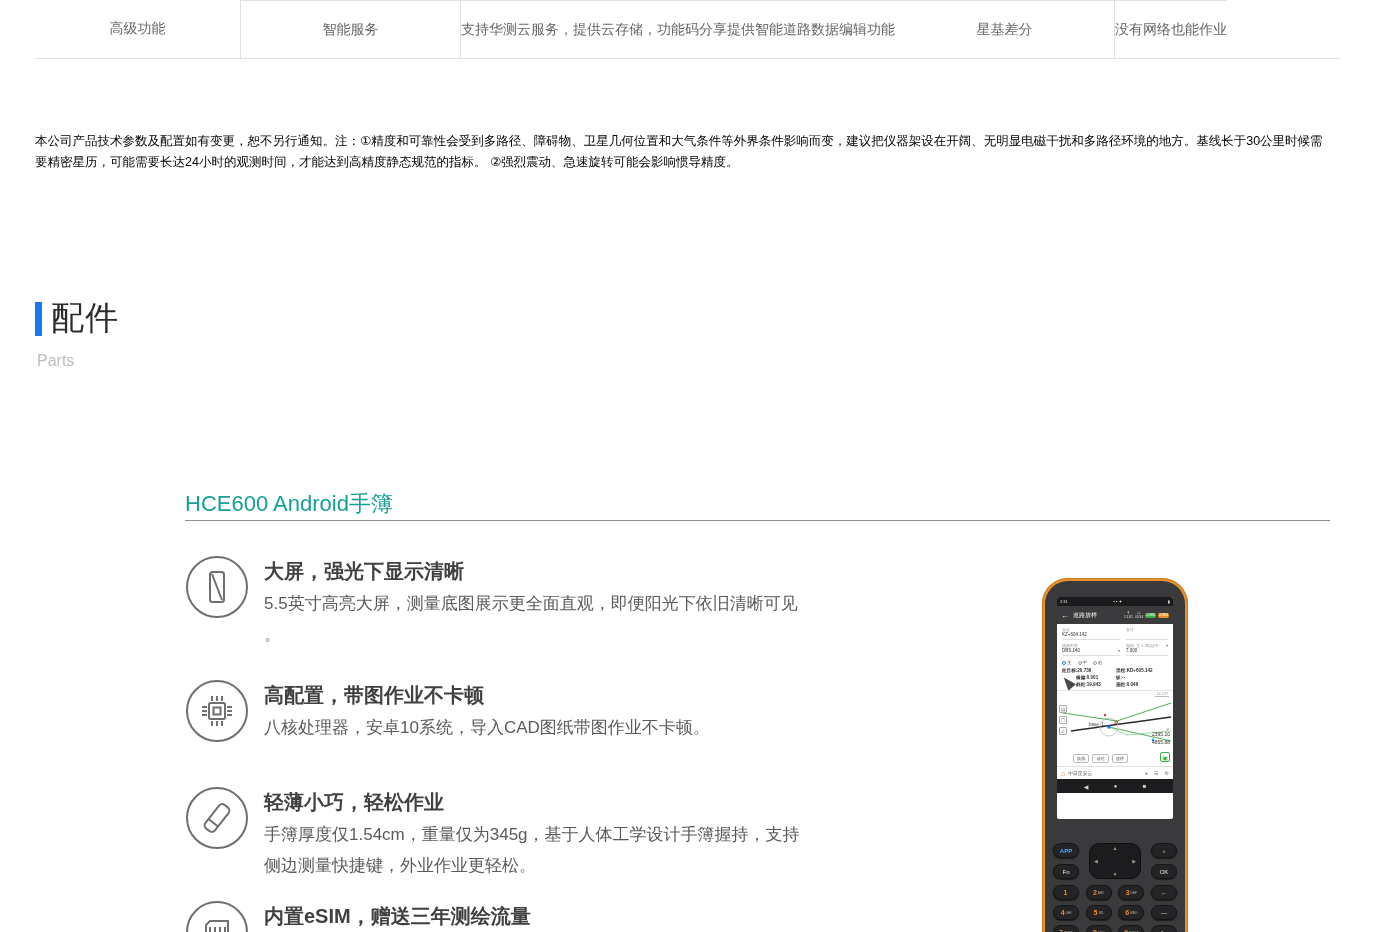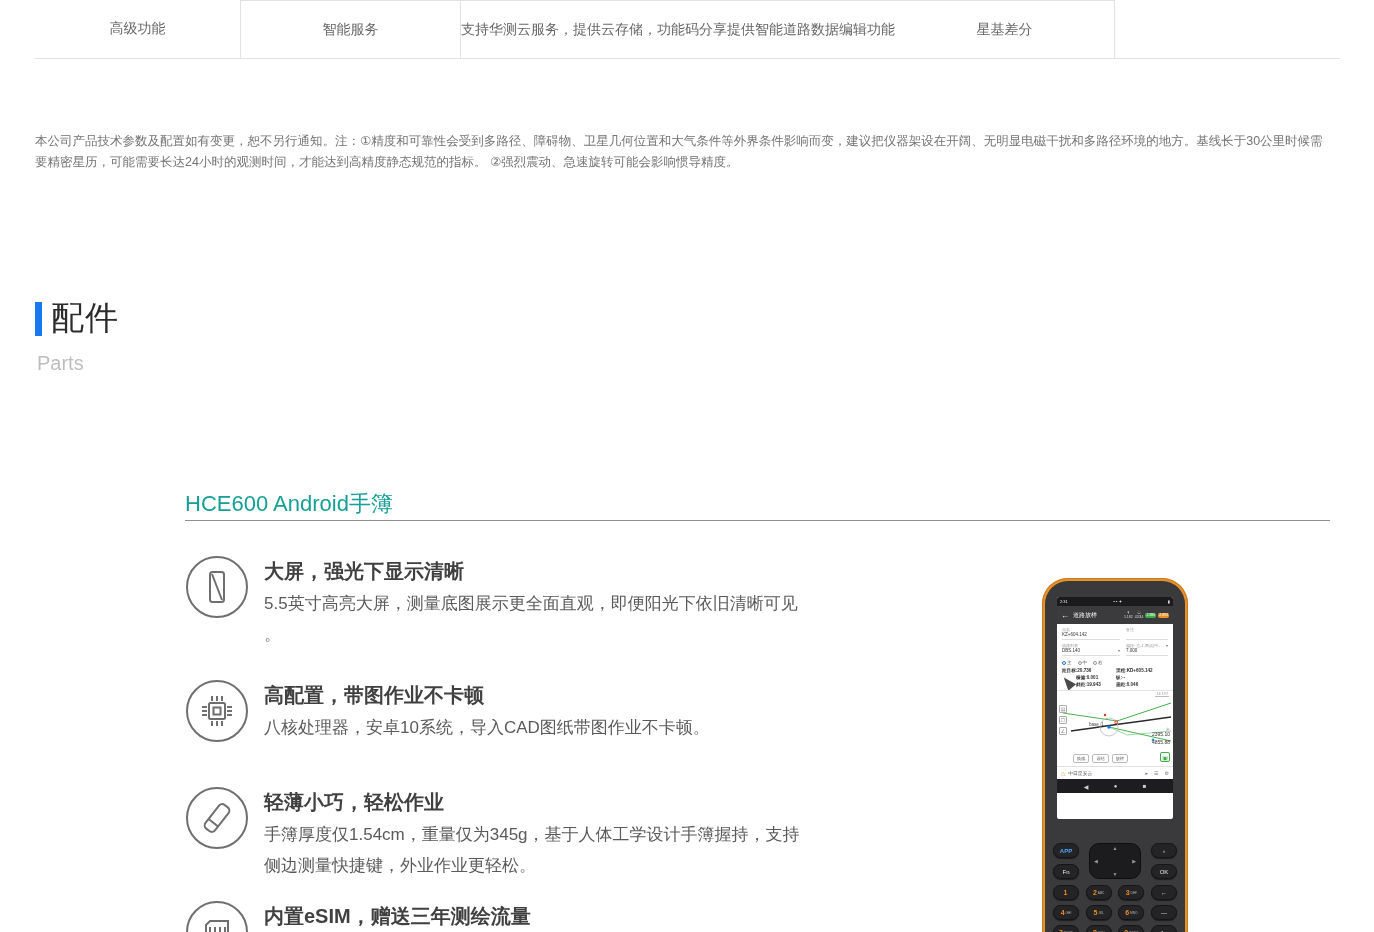--- a/index.html
+++ b/index.html
@@ -12,28 +12,28 @@
     border-bottom:1px solid #e2e2e2; font-size:14px; color:#666; }
   .spec-cat { width:205px; text-align:center; padding-top:20px; }
   .spec-rows { flex:1; display:flex; flex-direction:row; border-left:1px solid #e2e2e2; }
   .spec-row { display:flex; border-top:1px solid #e2e2e2; }
   .spec-name { width:220px; border-right:1px solid #e2e2e2; text-align:center;
     display:flex; align-items:center; justify-content:center; height:57px; }
   .spec-value { flex:1; text-align:center; display:flex; align-items:center; justify-content:center; }
 
   
   .disclaimer { position:absolute; left:35px; top:131px; width:1292px;
-    font-size:12.5px; line-height:21px; color:#737373; }
+    font-size:12.5px; line-height:21px; color:#000000; }
 
   
   .section-header { position:absolute; left:35px; top:296px; }
   .section-title-row { display:flex; align-items:center; }
   .accent-bar { width:7px; height:34px; background:#1778f2; margin-right:9px; }
   .section-title { font-size:33px; color:#2b2b2b; font-weight:500; letter-spacing:1px; }
-  .section-sub { margin-top:11px; margin-left:2px; font-size:20px; color:#bdbdbd; }
+  .section-sub { margin-top:11px; margin-left:2px; font-size:16px; color:#bdbdbd; }
 
   
   .product-title { position:absolute; left:185px; top:489px; font-size:22px; color:#16a095; }
   .product-rule { position:absolute; left:185px; top:520px; width:1145px; height:0;
     border-top:1px solid #8f8f8f; }
 
   .features { position:absolute; left:186px; top:556px; width:660px; }
   .feature { display:flex; }
   .f-icon-wrap { width:62px; height:62px; border:2px solid #6f6f6f; border-radius:50%;
     flex:0 0 62px; display:flex; align-items:center; justify-content:center; }
@@ -128,20 +128,21 @@
 
   <div class="spec-table">
     <div class="spec-cat">高级功能</div>
     <div class="spec-rows">
       <div class="spec-row">
         <div class="spec-name">智能服务</div>
         <div class="spec-value">支持华测云服务，提供云存储，功能码分享提供智能道路数据编辑功能</div>
       </div>
       <div class="spec-row">
         <div class="spec-name">星基差分</div>
+        <div class="spec-value">没有网络也能作业</div>
       </div>
     </div>
   </div>
 
   <p class="disclaimer">本公司产品技术参数及配置如有变更，恕不另行通知。注：①精度和可靠性会受到多路径、障碍物、卫星几何位置和大气条件等外界条件影响而变，建议把仪器架设在开阔、无明显电磁干扰和多路径环境的地方。基线长于30公里时候需要精密星历，可能需要长达24小时的观测时间，才能达到高精度静态规范的指标。 ②强烈震动、急速旋转可能会影响惯导精度。</p>
 
   <div class="section-header">
     <div class="section-title-row">
       <div class="accent-bar"></div>
       <div class="section-title">配件</div>

